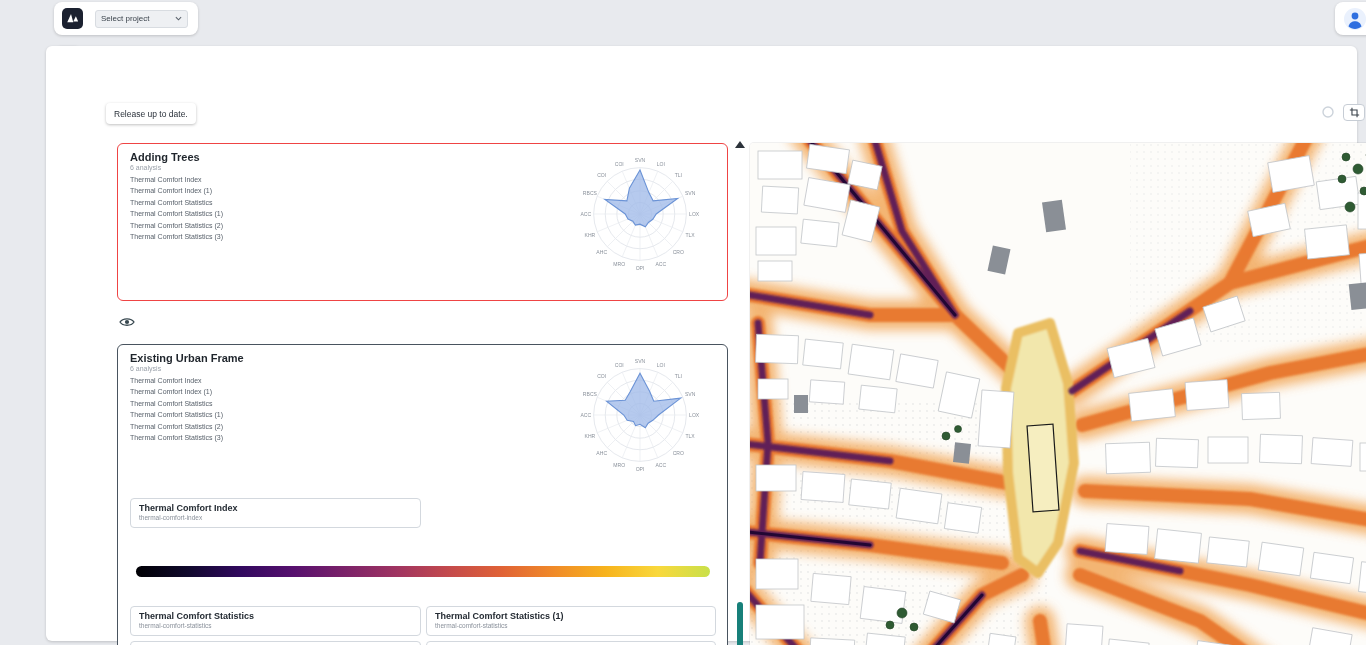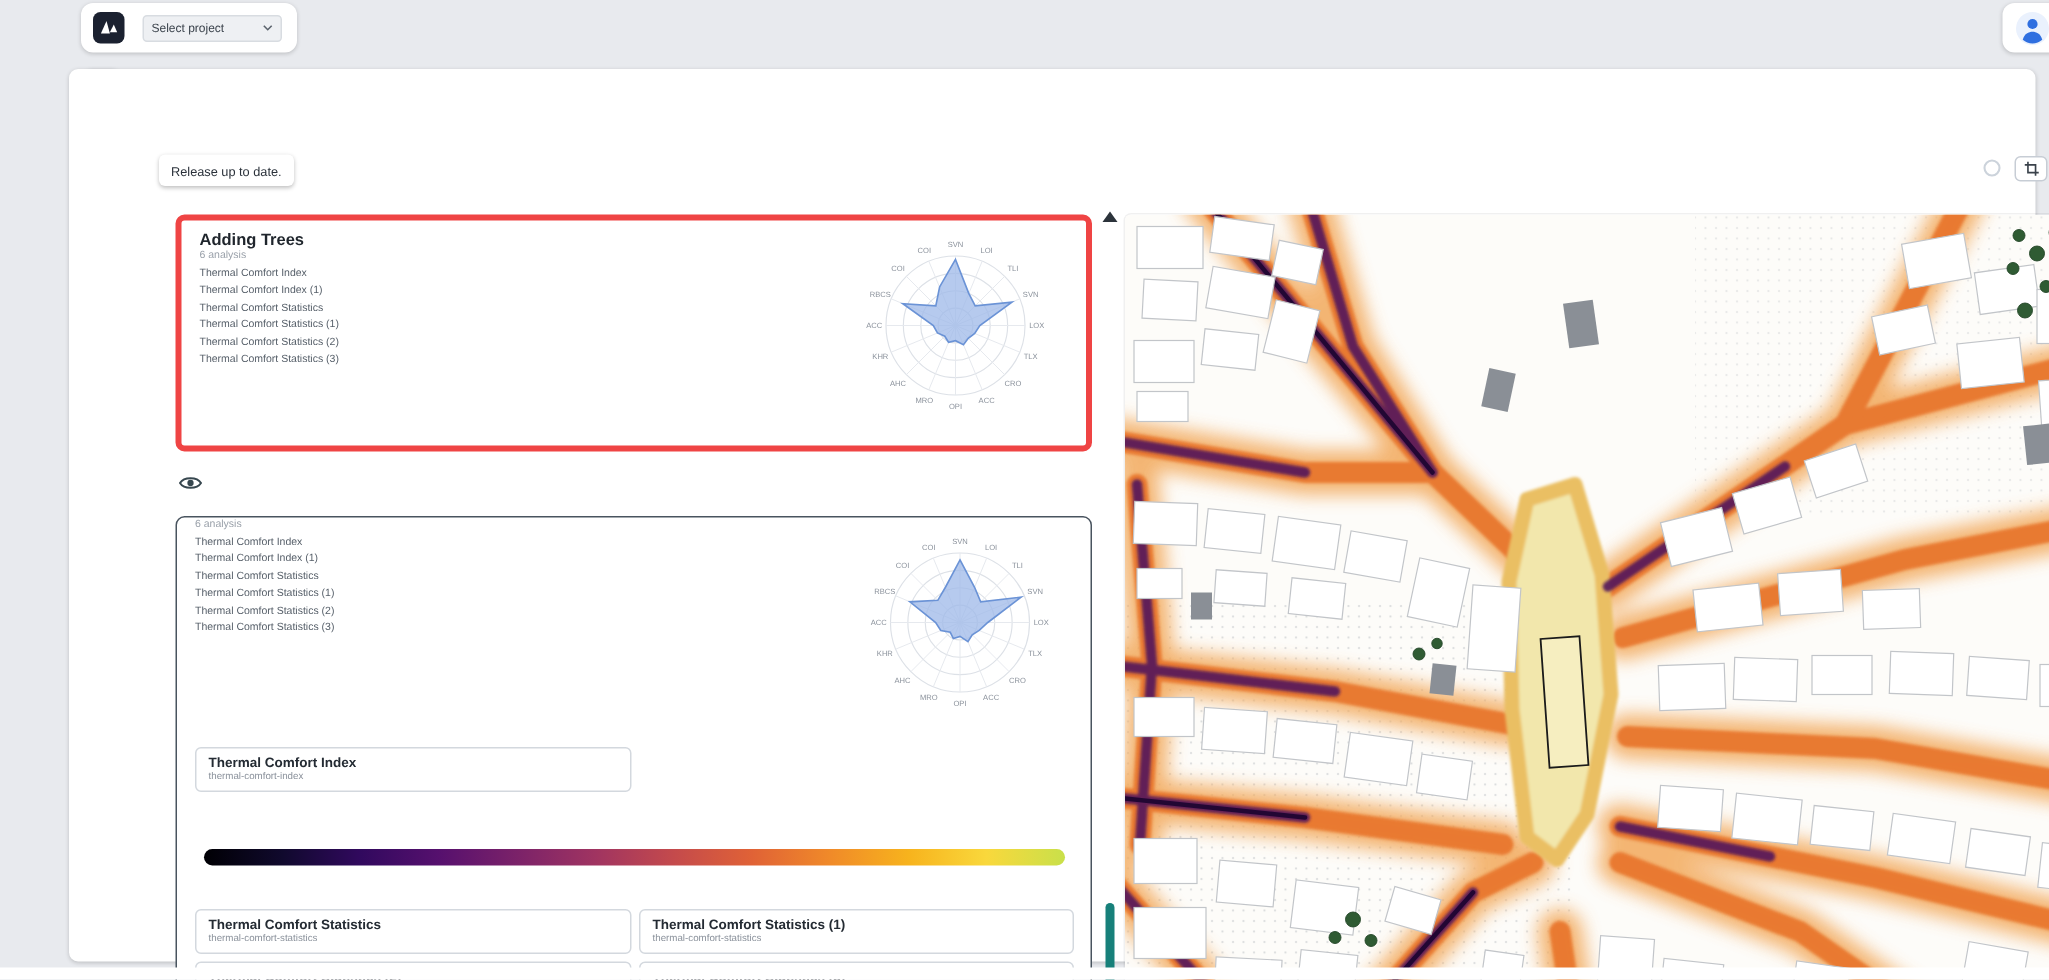--- a/index.html
+++ b/index.html
@@ -20,21 +20,21 @@
   .sidebar { left:9px; top:46px; width:28px; height:146px; display:flex; flex-direction:column; align-items:center; justify-content:space-evenly; padding:4px 0; }
   .side-icon { width:18px; height:18px; display:flex; align-items:center; justify-content:center; cursor:pointer; }
 
   
   .panel { position:absolute; left:46px; top:46px; width:1311px; height:595px; background:#fff; border-radius:6px; box-shadow:0 1px 3px rgba(0,0,0,.18); }
   .release-pill { position:absolute; left:60px; top:57px; height:21px; background:#fff; border-radius:4px; box-shadow:0 1px 3px rgba(0,0,0,.25); font-size:8.5px; color:#2a313a; padding:0 8px; display:flex; align-items:center; cursor:pointer; border:none; }
   .hdr-sq { position:absolute; top:58px; width:22px; height:17px; border:1px solid #c7cdd5; border-radius:4px; background:#fff; display:flex; align-items:center; justify-content:center; cursor:pointer; }
 
   
   .scroll-area { position:absolute; left:58px; top:95px; width:632px; height:537px; overflow:hidden; }
-  .card { position:absolute; background:#fff; border:4px solid #ef4444; border-radius:6px; width:611px; }
+  .card { position:absolute; background:#fff; border:1px solid #ef4444; border-radius:6px; width:611px; }
   .card.selected-card { border:1.5px solid #49545f; }
   .card-title { font-size:11px; font-weight:700; color:#1f252c; padding:7px 0 0 12px; }
   .card-count { font-size:7px; color:#9aa1aa; padding:1px 0 3px 12px; }
   .analysis-line { font-size:7px; color:#565f69; padding-left:12px; line-height:11.4px; }
   .radar { position:absolute; top:6px; right:14px; }
 
   .eye-btn { position:absolute; left:15px; top:175px; background:none; border:none; cursor:pointer; }
 
   .tile { position:absolute; background:#fff; border:1px solid #d3d8de; border-radius:4px; padding:4px 8px; cursor:pointer; }
   .tile .t { font-size:9px; font-weight:700; color:#242b33; }
@@ -216,20 +216,21 @@
       </div>
 
       <button class="eye-btn">
         <svg width="16" height="12" viewBox="0 0 16 12">
           <path d="M1 6C3.6 1.7 12.4 1.7 15 6 12.4 10.3 3.6 10.3 1 6z" fill="none" stroke="#37474f" stroke-width="1.3"></path>
           <circle cx="8" cy="6" r="2.1" fill="#37474f"></circle>
         </svg>
       </button>
 
       <div class="card selected-card" style="left:13px; top:203px; height:400px;">
+        <div class="card-title">Existing Urban Frame</div>
         <div class="card-count">6 analysis</div>
         <div class="analysis-line">Thermal Comfort Index</div>
         <div class="analysis-line">Thermal Comfort Index (1)</div>
         <div class="analysis-line">Thermal Comfort Statistics</div>
         <div class="analysis-line">Thermal Comfort Statistics (1)</div>
         <div class="analysis-line">Thermal Comfort Statistics (2)</div>
         <div class="analysis-line">Thermal Comfort Statistics (3)</div>
         <svg class="radar" width="146" height="128" viewBox="0 0 132 116">
             <circle cx="66" cy="58" r="10.5" fill="none" stroke="#dde1e7" stroke-width="0.7"></circle>
             <circle cx="66" cy="58" r="21.0" fill="none" stroke="#dde1e7" stroke-width="0.7"></circle>

